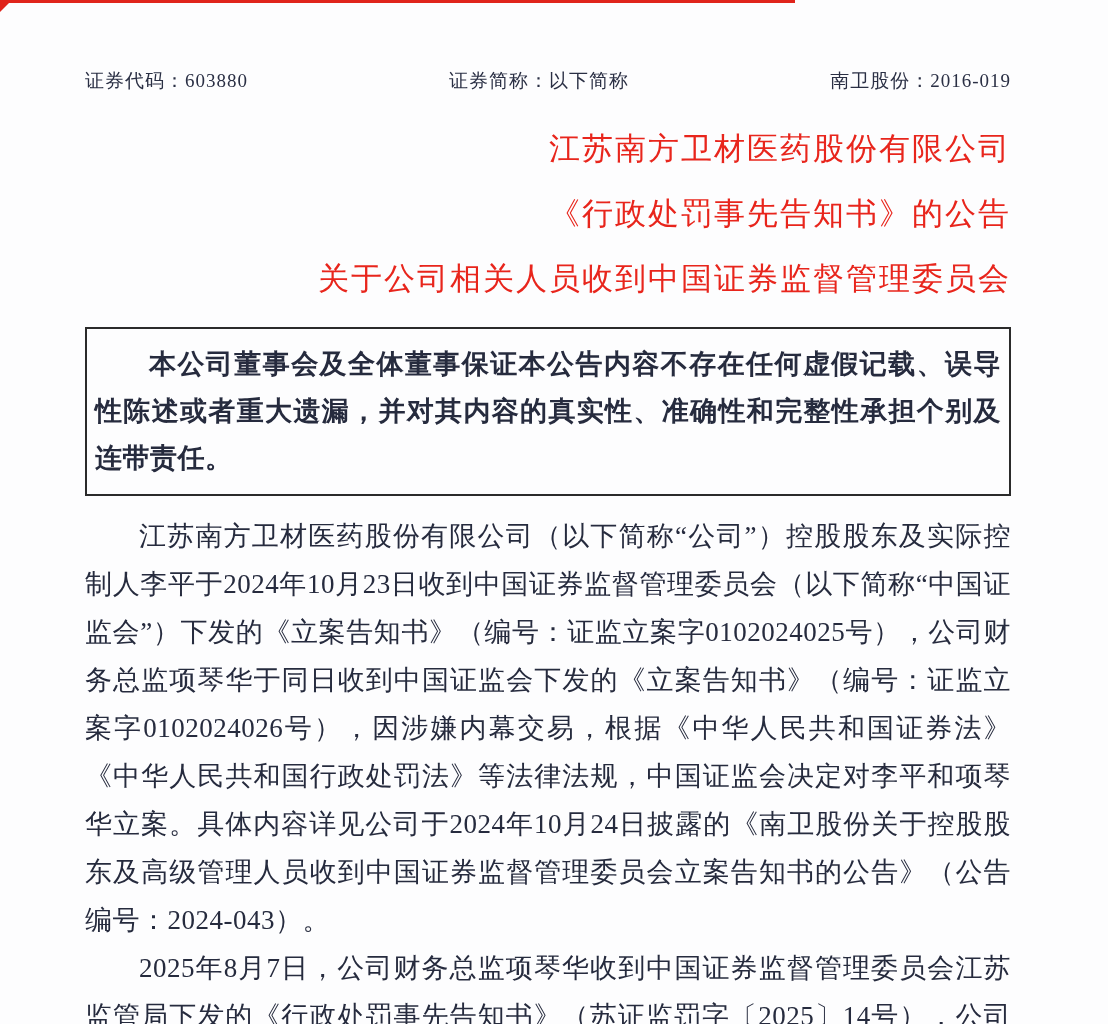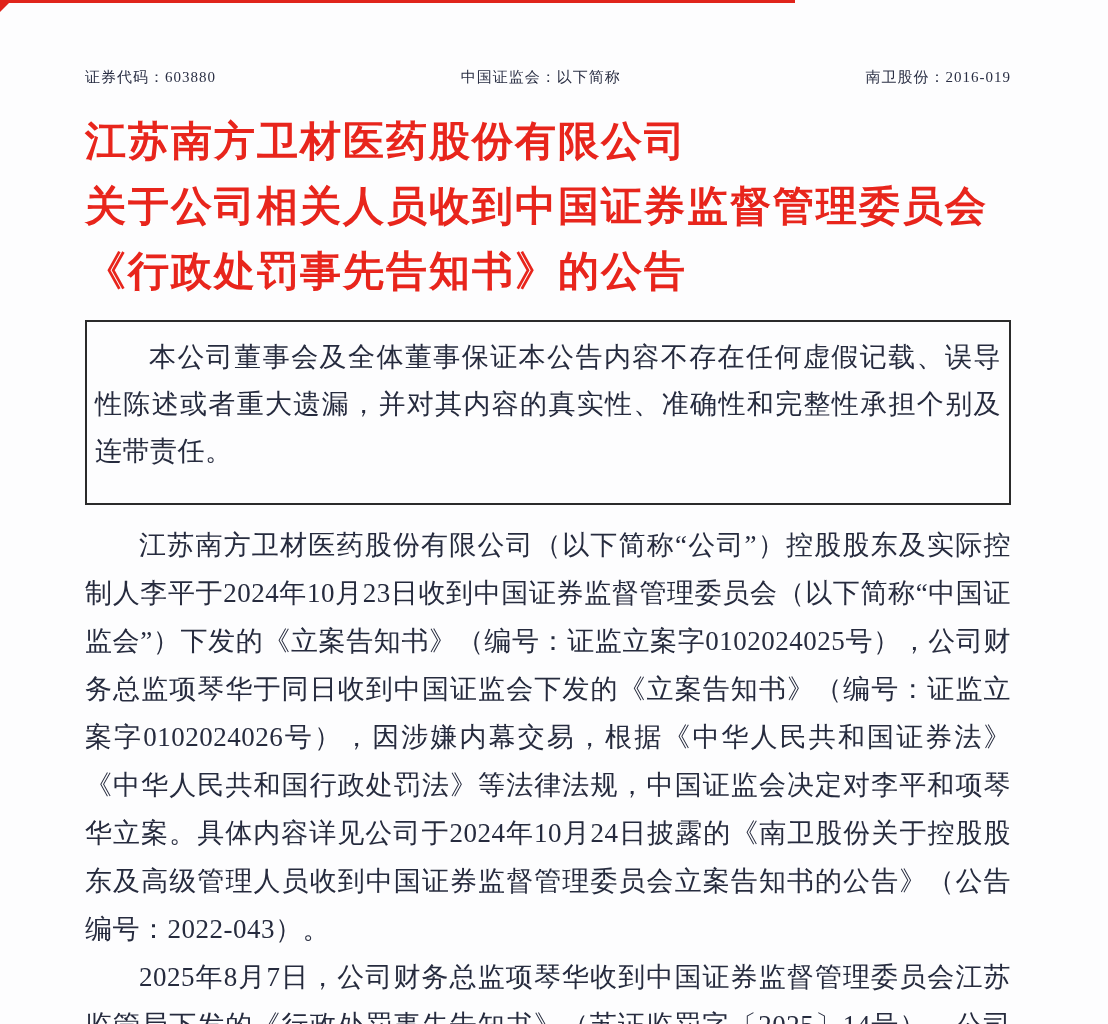--- a/index.html
+++ b/index.html
@@ -25,44 +25,45 @@
   }
   .doc {
     position:absolute;
     left:85px; top:68px;
     width:926px;
   }
   .header-row {
     display:flex;
     justify-content:space-between;
     align-items:baseline;
-    font-size:15px;
+    font-size:19px;
     letter-spacing:1px;
     color:#2a2f44;
     white-space:nowrap;
   }
   .titles { margin-top:22px; }
   .title-line {
-    text-align:left;
+    text-align:right;
     color:#e8251c;
-    font-weight:bold;
-    font-size:41px;
+    font-weight:normal;
+    font-size:31px;
     line-height:65px;
     letter-spacing:2px;
   }
   .declaration-box {
     margin-top:16px;
     border:2px solid #2b2b2b;
-    padding:12px 8px 28px 8px;
+    padding:12px 8px 12px 8px;
     font-size:27px;
     line-height:47px;
     text-indent:2em;
     text-align:justify;
     color:#262b3e;
     letter-spacing:0.5px;
+    font-weight:bold;
   }
   .body-paragraphs { margin-top:16px; }
   .para {
     font-size:27px;
     line-height:48px;
     text-indent:2em;
     text-align:justify;
     color:#262b3e;
     letter-spacing:0.5px;
   }
@@ -70,30 +71,30 @@
 </head>
 <body>
 
 <div class="accent-top"></div>
 <div class="accent-corner"></div>
 
 <div class="doc">
 
   <div class="header-row">
     <span><span>证券代码：</span><span>603880</span></span>
-    <span><span>中国证监会：</span><span>以下简称</span></span>
+    <span><span>证券简称：</span><span>以下简称</span></span>
     <span><span>南卫股份：</span><span>2016-019</span></span>
   </div>
 
   <div class="titles">
     <div class="title-line">江苏南方卫材医药股份有限公司</div>
+    <div class="title-line">《行政处罚事先告知书》的公告</div>
     <div class="title-line">关于公司相关人员收到中国证券监督管理委员会</div>
-    <div class="title-line">《行政处罚事先告知书》的公告</div>
   </div>
 
   <div class="declaration-box">本公司董事会及全体董事保证本公告内容不存在任何虚假记载、误导性陈述或者重大遗漏，并对其内容的真实性、准确性和完整性承担个别及连带责任。</div>
 
   <div class="body-paragraphs">
-    <p class="para">江苏南方卫材医药股份有限公司（以下简称“公司”）控股股东及实际控制人李平于2024年10月23日收到中国证券监督管理委员会（以下简称“中国证监会”）下发的《立案告知书》（编号：证监立案字0102024025号），公司财务总监项琴华于同日收到中国证监会下发的《立案告知书》（编号：证监立案字0102024026号），因涉嫌内幕交易，根据《中华人民共和国证券法》《中华人民共和国行政处罚法》等法律法规，中国证监会决定对李平和项琴华立案。具体内容详见公司于2024年10月24日披露的《南卫股份关于控股股东及高级管理人员收到中国证券监督管理委员会立案告知书的公告》（公告编号：2022-043）。</p>
+    <p class="para">江苏南方卫材医药股份有限公司（以下简称“公司”）控股股东及实际控制人李平于2024年10月23日收到中国证券监督管理委员会（以下简称“中国证监会”）下发的《立案告知书》（编号：证监立案字0102024025号），公司财务总监项琴华于同日收到中国证监会下发的《立案告知书》（编号：证监立案字0102024026号），因涉嫌内幕交易，根据《中华人民共和国证券法》《中华人民共和国行政处罚法》等法律法规，中国证监会决定对李平和项琴华立案。具体内容详见公司于2024年10月24日披露的《南卫股份关于控股股东及高级管理人员收到中国证券监督管理委员会立案告知书的公告》（公告编号：2024-043）。</p>
     <p class="para">2025年8月7日，公司财务总监项琴华收到中国证券监督管理委员会江苏监管局下发的《行政处罚事先告知书》（苏证监罚字〔2025〕14号），公司控股股东及实际控制人李平收到中国证券监督管理委员会江苏监管局下发的《行政处罚事先告知书》（苏证监罚字〔2025〕15号），现将相关内容公告如下：</p>
   </div>
 
 </div>
 
 </body></html>

